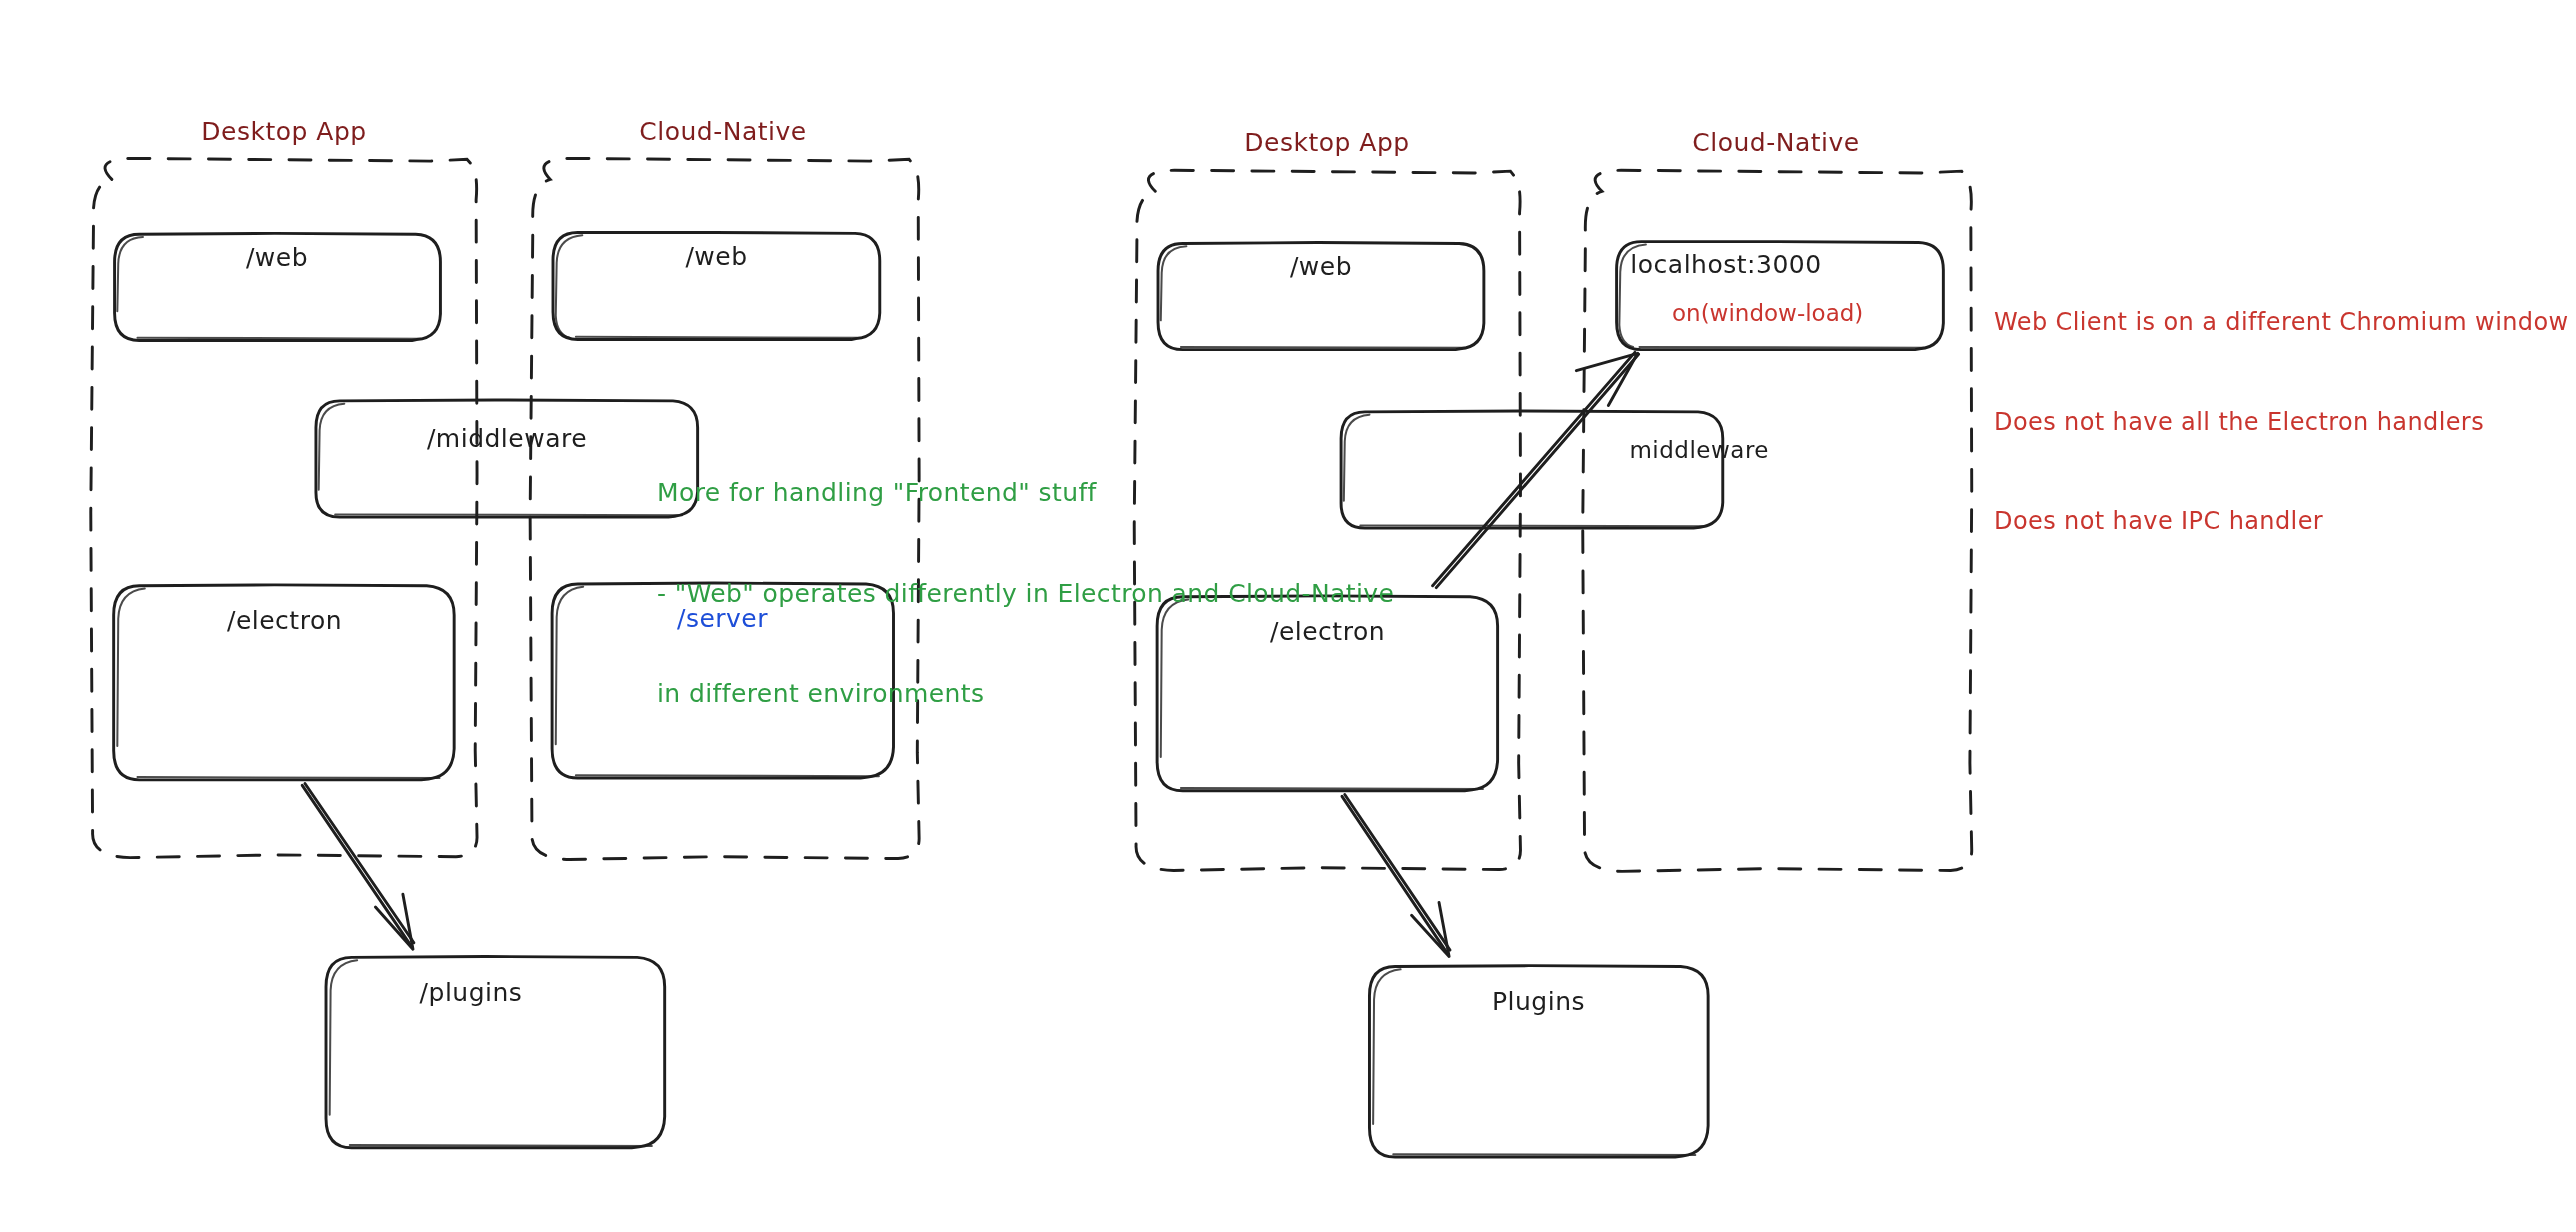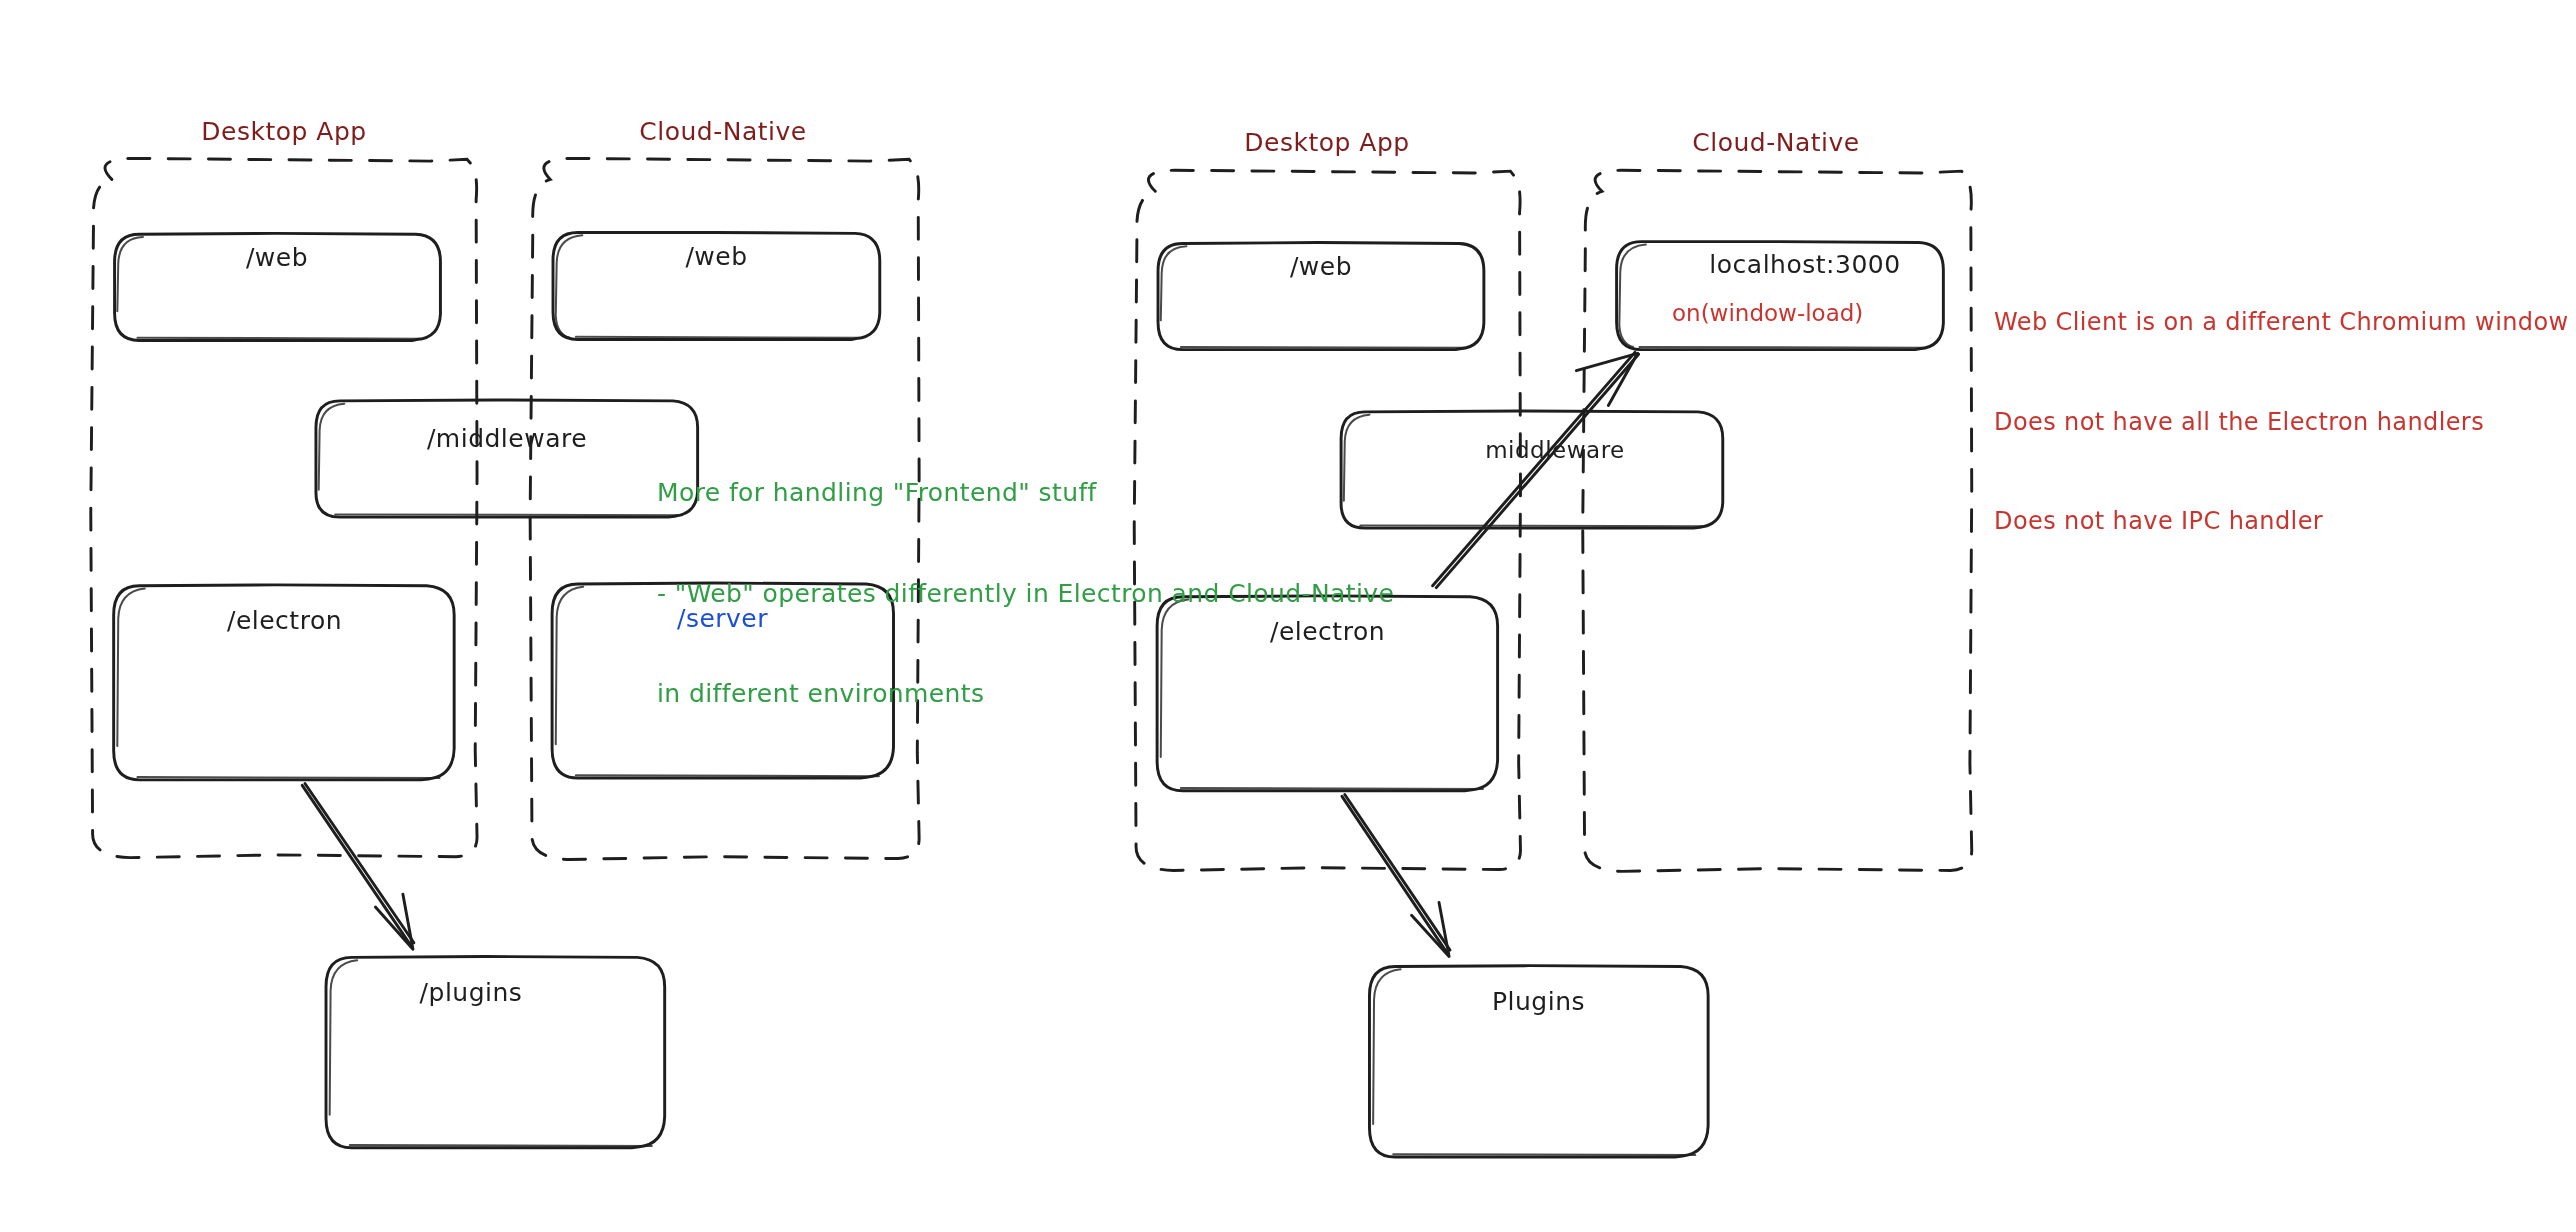--- a/index.html
+++ b/index.html
@@ -249,25 +249,25 @@
     <div>- "Web" operates differently in Electron and Cloud-Native</div>
     <div>in different environments</div>
   </div>
 
   <div class="lbl group-title" style="left:1153px; top:128px; width:348px;">Desktop App</div>
 
   <div class="lbl group-title" style="left:1602px; top:128px; width:348px;">Cloud-Native</div>
 
   <div class="lbl node-label" style="left:1158px; top:252px; width:326px;">/web</div>
 
-  <div class="lbl node-label" style="left:1644px; top:250px; width:322px;">localhost:3000</div>
+  <div class="lbl node-label" style="left:1565px; top:250px; width:322px;">localhost:3000</div>
 
   <div class="sub-red" style="left:1672px; top:300px; width:272px;">on(window-load)</div>
 
-  <div class="lbl node-label-sm" style="left:1341px; top:437px; width:428px;">middleware</div>
+  <div class="lbl node-label-sm" style="left:1341px; top:437px; width:428px;text-align:right;">middleware</div>
 
   <div class="lbl node-label" style="left:1157px; top:617px; width:341px;">/electron</div>
 
   <div class="lbl node-label" style="left:1369px; top:987px; width:339px;">Plugins</div>
 
   <div class="note note-red" style="left:1994px; top:240px;">
     <div>Web Client is on a different Chromium window</div>
     <div>Does not have all the Electron handlers</div>
     <div>Does not have IPC handler</div>
   </div>

